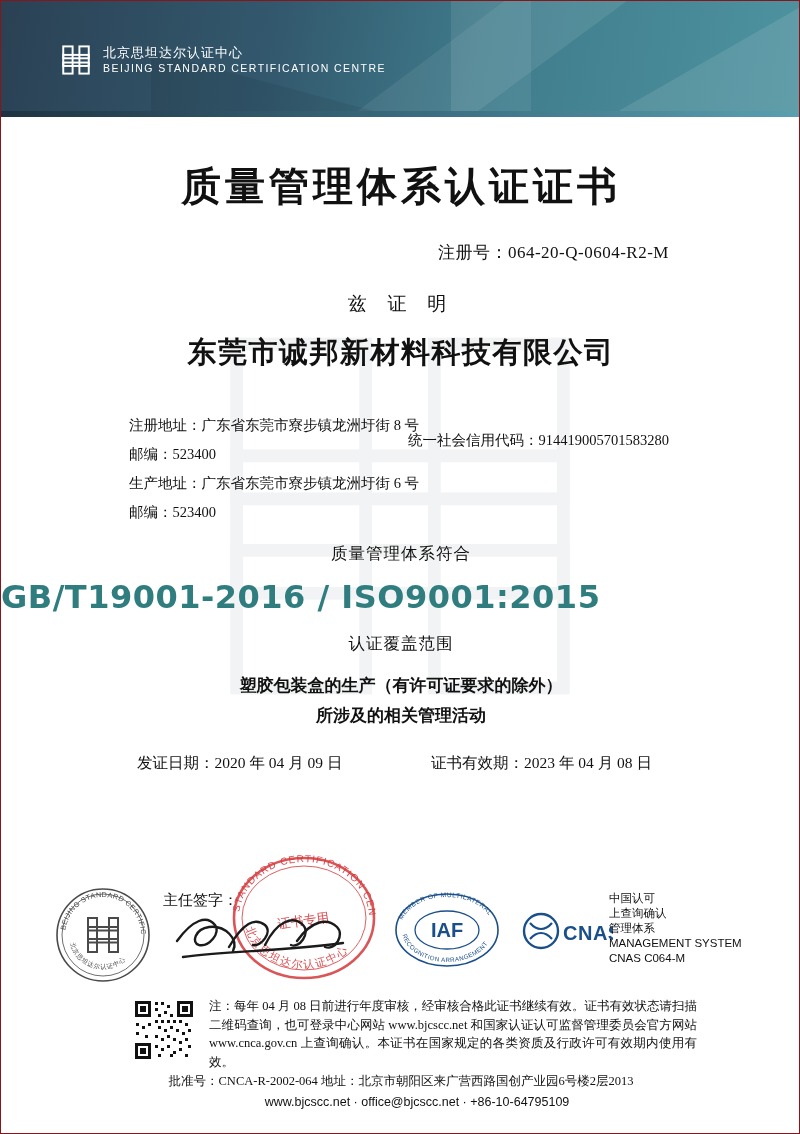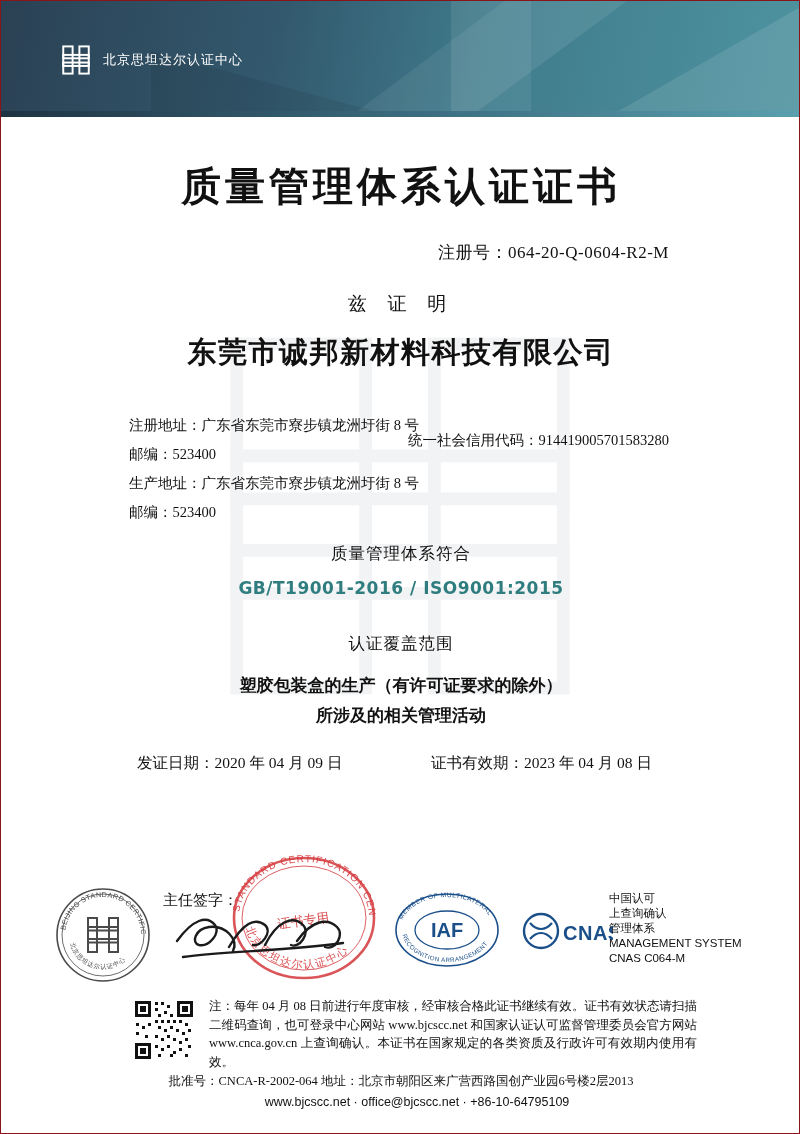--- a/index.html
+++ b/index.html
@@ -164,22 +164,22 @@
     width: 800px;
     text-align: center;
     font-size: 16.5px;
     letter-spacing: 1px;
     color: #111;
   }
   .standard {
     position: absolute;
     left: 0; top: 577px;
     width: 800px;
-    text-align: center;
-    font-size: 17px;
+    text-align: left;
+    font-size: 32px;
     font-weight: bold;
     color: #2f7d7f;
     letter-spacing: 0.5px;
     font-family: "DejaVu Sans", sans-serif;
   }
   .scope-lead {
     position: absolute;
     left: 0; top: 632px;
     width: 800px;
     text-align: center;
@@ -310,20 +310,21 @@
           <g fill="none" stroke="#ffffff" stroke-width="2.3">
             <rect x="5" y="4" width="11" height="32"></rect>
             <rect x="24" y="4" width="11" height="32"></rect>
             <rect x="5" y="14" width="30" height="4"></rect>
             <rect x="5" y="23" width="30" height="4"></rect>
           </g>
         </svg>
       </div>
       <div class="brand-text">
         <div class="brand-cn">北京思坦达尔认证中心</div>
+        <div class="brand-en">BEIJING STANDARD CERTIFICATION CENTRE</div>
       </div>
     </div>
   </div>
   <div class="header-underline"></div>
 
   <div class="doc-title">质量管理体系认证证书</div>
 
   <div class="reg-no">
     <span>注册号：</span><span>064-20-Q-0604-R2-M</span>
   </div>
@@ -331,21 +332,21 @@
   <div class="hereby">兹 证 明</div>
   <div class="company">东莞市诚邦新材料科技有限公司</div>
 
   <div class="credit-code">
     <span>统一社会信用代码：</span><span>914419005701583280</span>
   </div>
 
   <div class="addr-block">
     <div>注册地址：广东省东莞市寮步镇龙洲圩街 8 号</div>
     <div>邮编：523400</div>
-    <div>生产地址：广东省东莞市寮步镇龙洲圩街 8 号</div>
+    <div>生产地址：广东省东莞市寮步镇龙洲圩街 6 号</div>
     <div>邮编：523400</div>
   </div>
 
   <div class="standard-lead">质量管理体系符合</div>
   <div class="standard">GB/T19001-2016 / ISO9001:2015</div>
 
   <div class="scope-lead">认证覆盖范围</div>
   <div class="scope-lines">
     <div>塑胶包装盒的生产（有许可证要求的除外）</div>
     <div>所涉及的相关管理活动</div>

